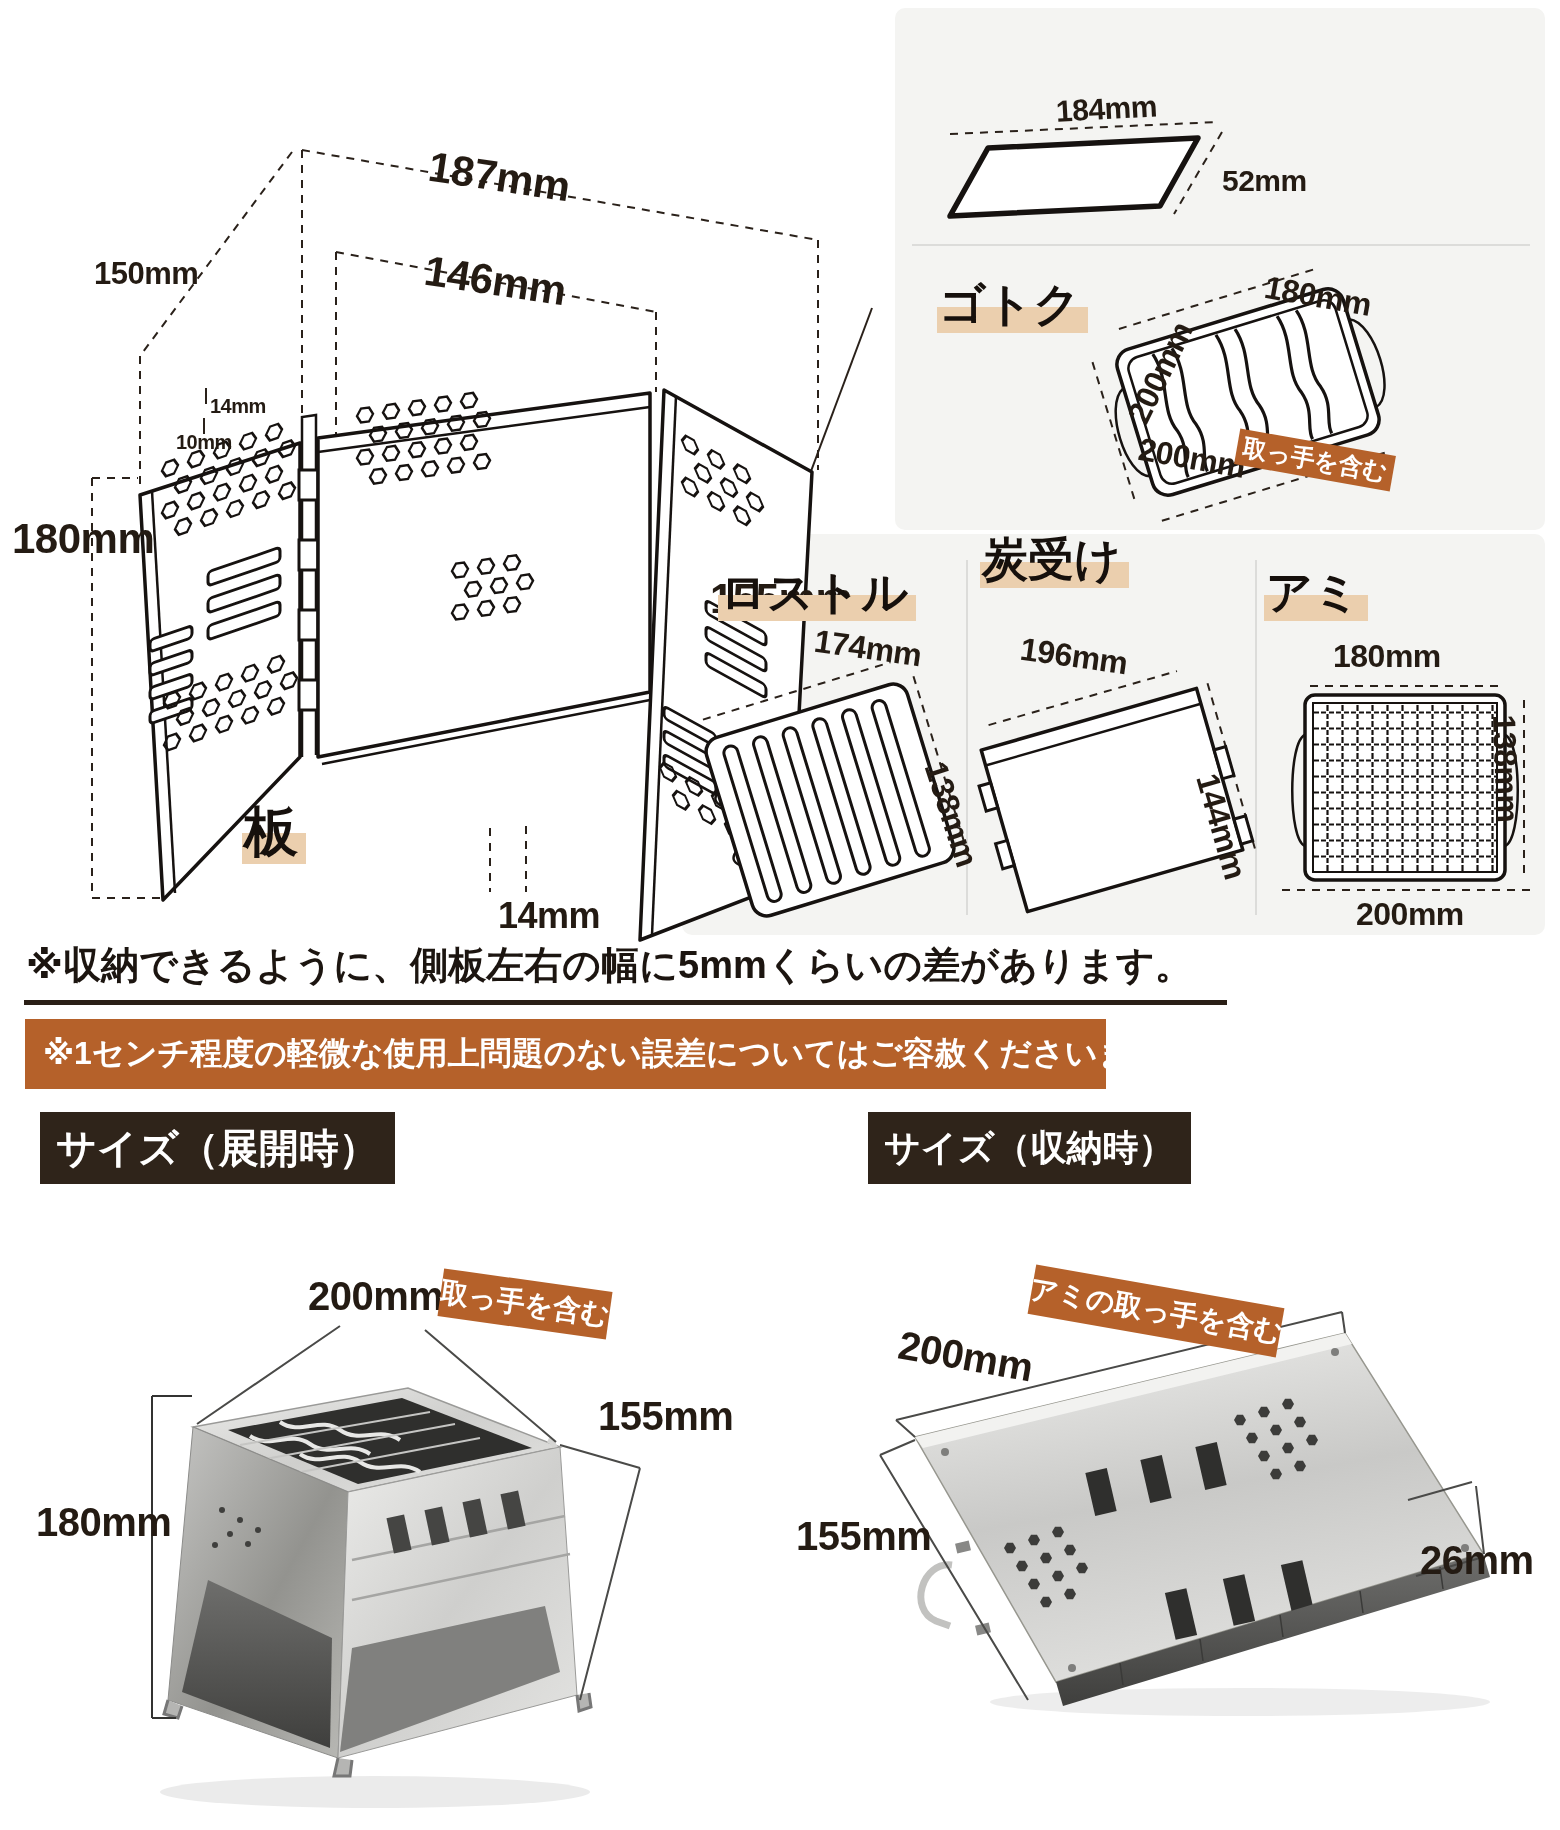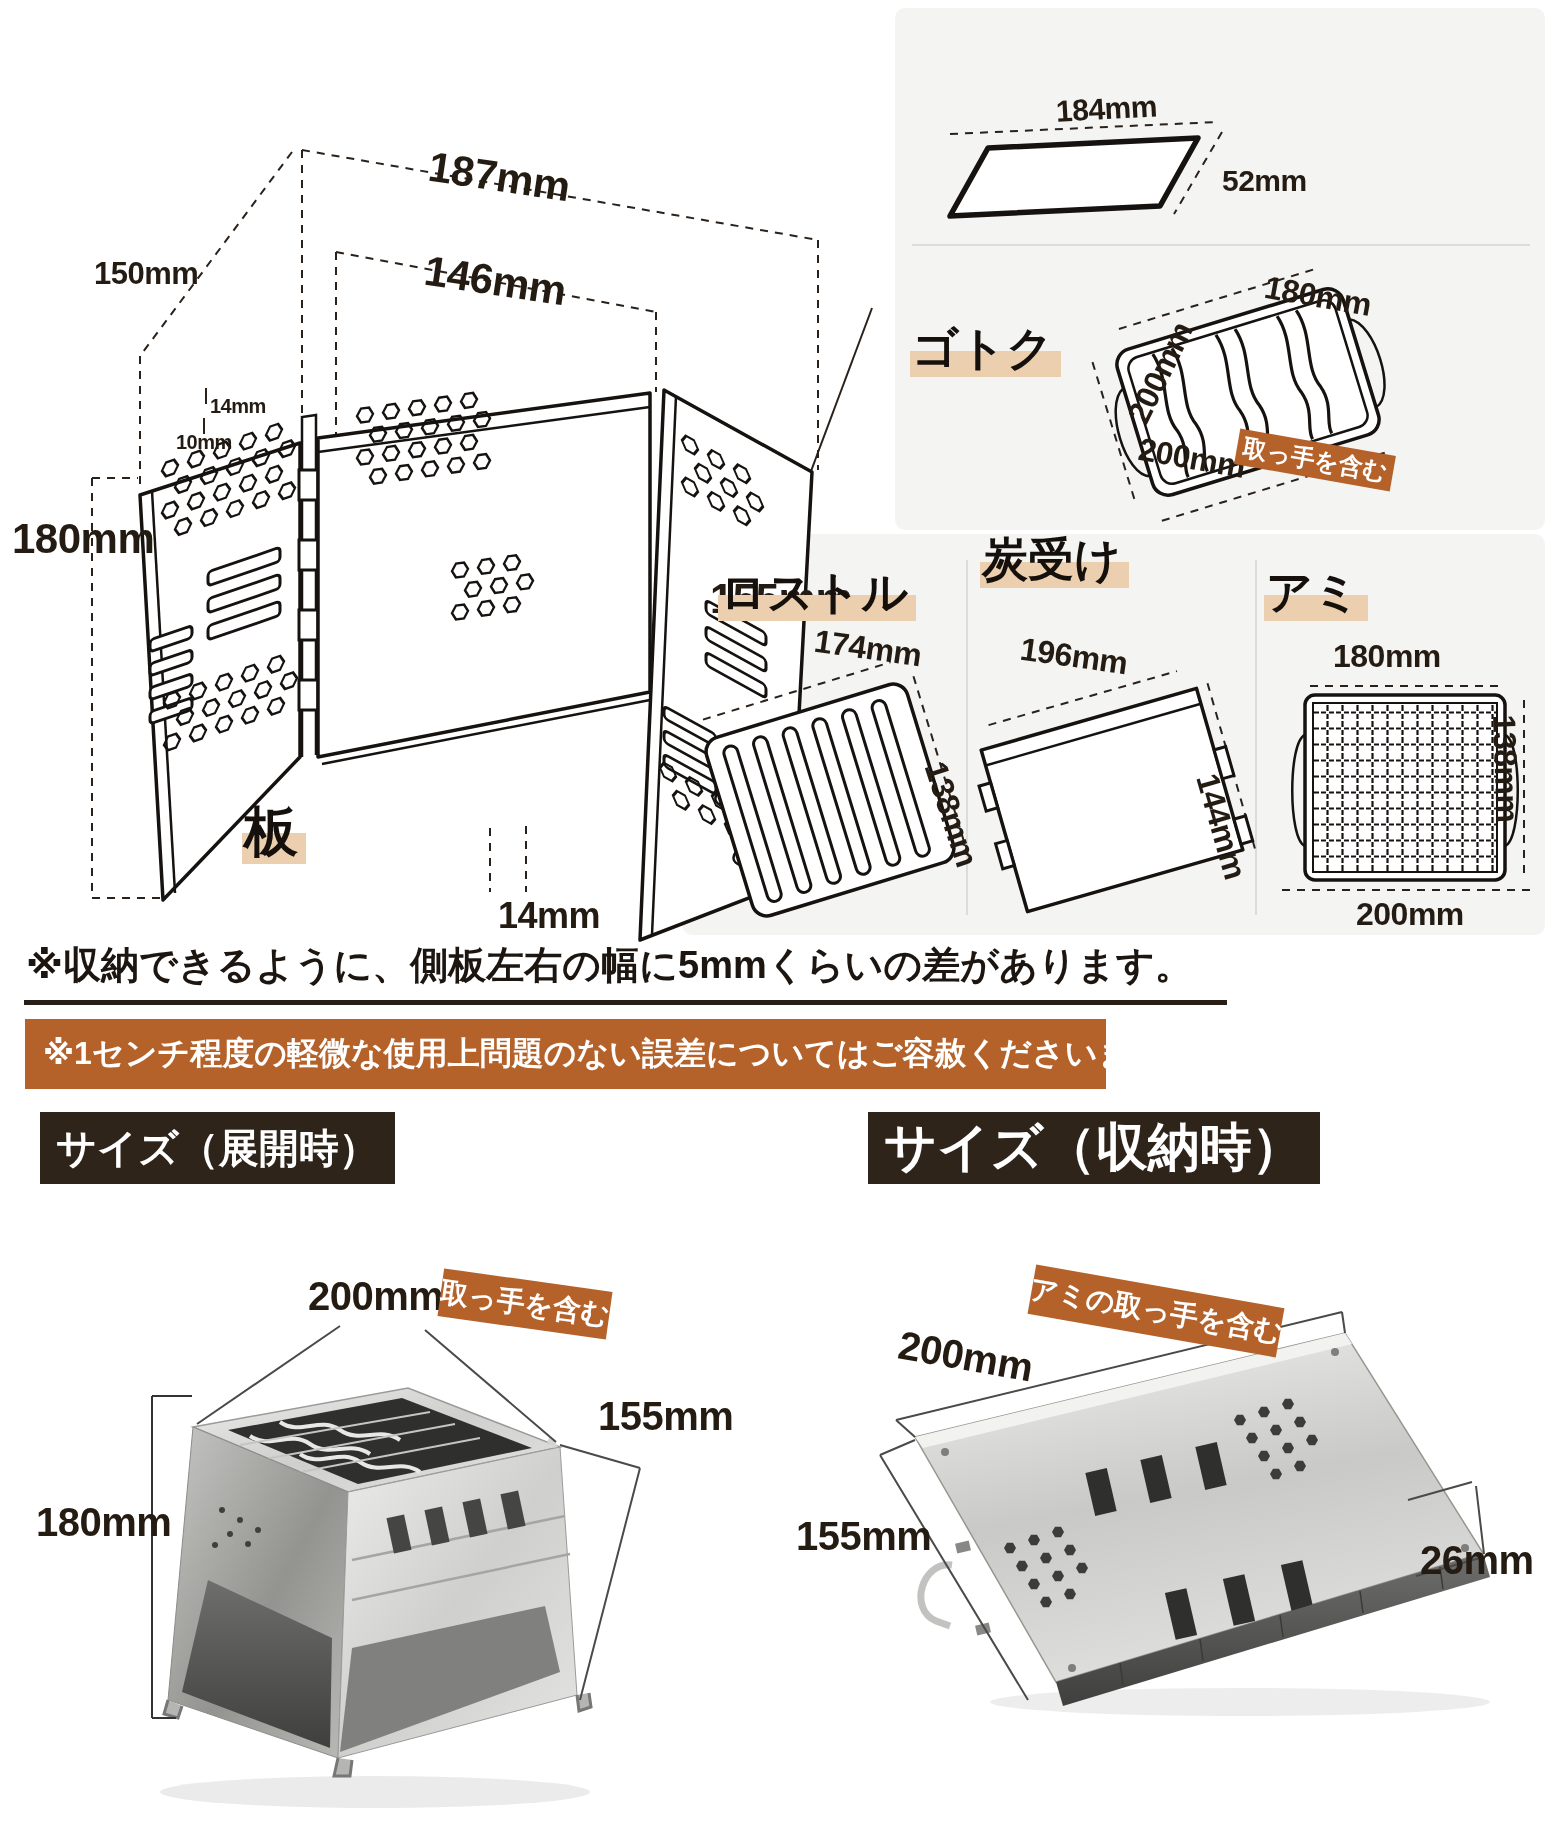--- a/index.html
+++ b/index.html
@@ -307,21 +307,21 @@
   <span class="dim" style="left:710px;top:578px;font-size:42px;">155mm</span>
   <span class="dim" style="left:12px;top:518px;font-size:42px;">180mm</span>
   <span class="dim" style="left:210px;top:396px;font-size:20px;">14mm</span>
   <span class="dim" style="left:176px;top:432px;font-size:20px;">10mm</span>
   <span class="dim" style="left:498px;top:898px;font-size:36px;">14mm</span>
   <span class="title hl" style="left:242px;top:800px;font-size:54px;">板</span>
 
   <span class="dim" style="left:1056px;top:94px;font-size:30px;transform:rotate(-3deg);">184mm</span>
   <span class="dim" style="left:1222px;top:166px;font-size:30px;">52mm</span>
 
-  <span class="title hl" style="left:910px;top:278px;font-size:46px;margin-top:44px;">ゴトク</span>
+  <span class="title hl" style="left:937px;top:278px;font-size:46px;">ゴトク</span>
   <span class="dim" style="left:1264px;top:280px;font-size:32px;transform:rotate(10deg);">180mm</span>
   <span class="dim" style="left:1122px;top:414px;font-size:32px;transform:rotate(-64deg);transform-origin:0 0;">200mm</span>
   <span class="dim" style="left:1138px;top:442px;font-size:32px;transform:rotate(10deg);">200mm</span>
   <div class="badge" style="left:1236px;top:442px;width:158px;height:36px;font-size:24px;transform:rotate(10deg);">取っ手を含む</div>
 
   <span class="title hl" style="left:718px;top:566px;font-size:46px;">ロストル</span>
   <span class="dim" style="left:814px;top:632px;font-size:32px;transform:rotate(8deg);">174mm</span>
   <span class="dim" style="left:950px;top:758px;font-size:32px;transform:rotate(72deg);transform-origin:0 0;">138mm</span>
 
   <span class="title hl" style="left:980px;top:533px;font-size:46px;">炭受け</span>
@@ -330,21 +330,21 @@
 
   <span class="title hl" style="left:1264px;top:566px;font-size:46px;">アミ</span>
   <span class="dim" style="left:1333px;top:640px;font-size:32px;">180mm</span>
   <span class="dim" style="left:1520px;top:714px;font-size:32px;transform:rotate(88deg);transform-origin:0 0;">138mm</span>
   <span class="dim" style="left:1356px;top:898px;font-size:32px;">200mm</span>
 
   <div class="note1" style="left:24px;top:944px;font-size:38px;">※収納できるように、側板左右の幅に5mmくらいの差があります。</div>
   <div class="notebar" style="left:25px;top:1019px;width:1063px;height:70px;font-size:32px;">※1センチ程度の軽微な使用上問題のない誤差についてはご容赦くださいませ。</div>
 
   <div class="darklabel" style="left:40px;top:1112px;font-size:40px;">サイズ（展開時）</div>
-  <div class="darklabel" style="left:868px;top:1112px;font-size:52px;">サイズ（収納時）</div>
+  <div class="darklabel" style="left:868px;top:1112px;font-size:36px;">サイズ（収納時）</div>
 
   <span class="dim" style="left:308px;top:1276px;font-size:40px;">200mm</span>
   <div class="badge" style="left:440px;top:1280px;width:170px;height:48px;font-size:28px;transform:rotate(8deg);">取っ手を含む</div>
   <span class="dim" style="left:598px;top:1396px;font-size:40px;">155mm</span>
   <span class="dim" style="left:36px;top:1502px;font-size:40px;">180mm</span>
 
   <div class="badge" style="left:1030px;top:1286px;width:252px;height:50px;font-size:28px;transform:rotate(10deg);">アミの取っ手を含む</div>
   <span class="dim" style="left:898px;top:1336px;font-size:40px;transform:rotate(10deg);">200mm</span>
   <span class="dim" style="left:796px;top:1516px;font-size:40px;">155mm</span>
   <span class="dim" style="left:1420px;top:1540px;font-size:40px;">26mm</span>

